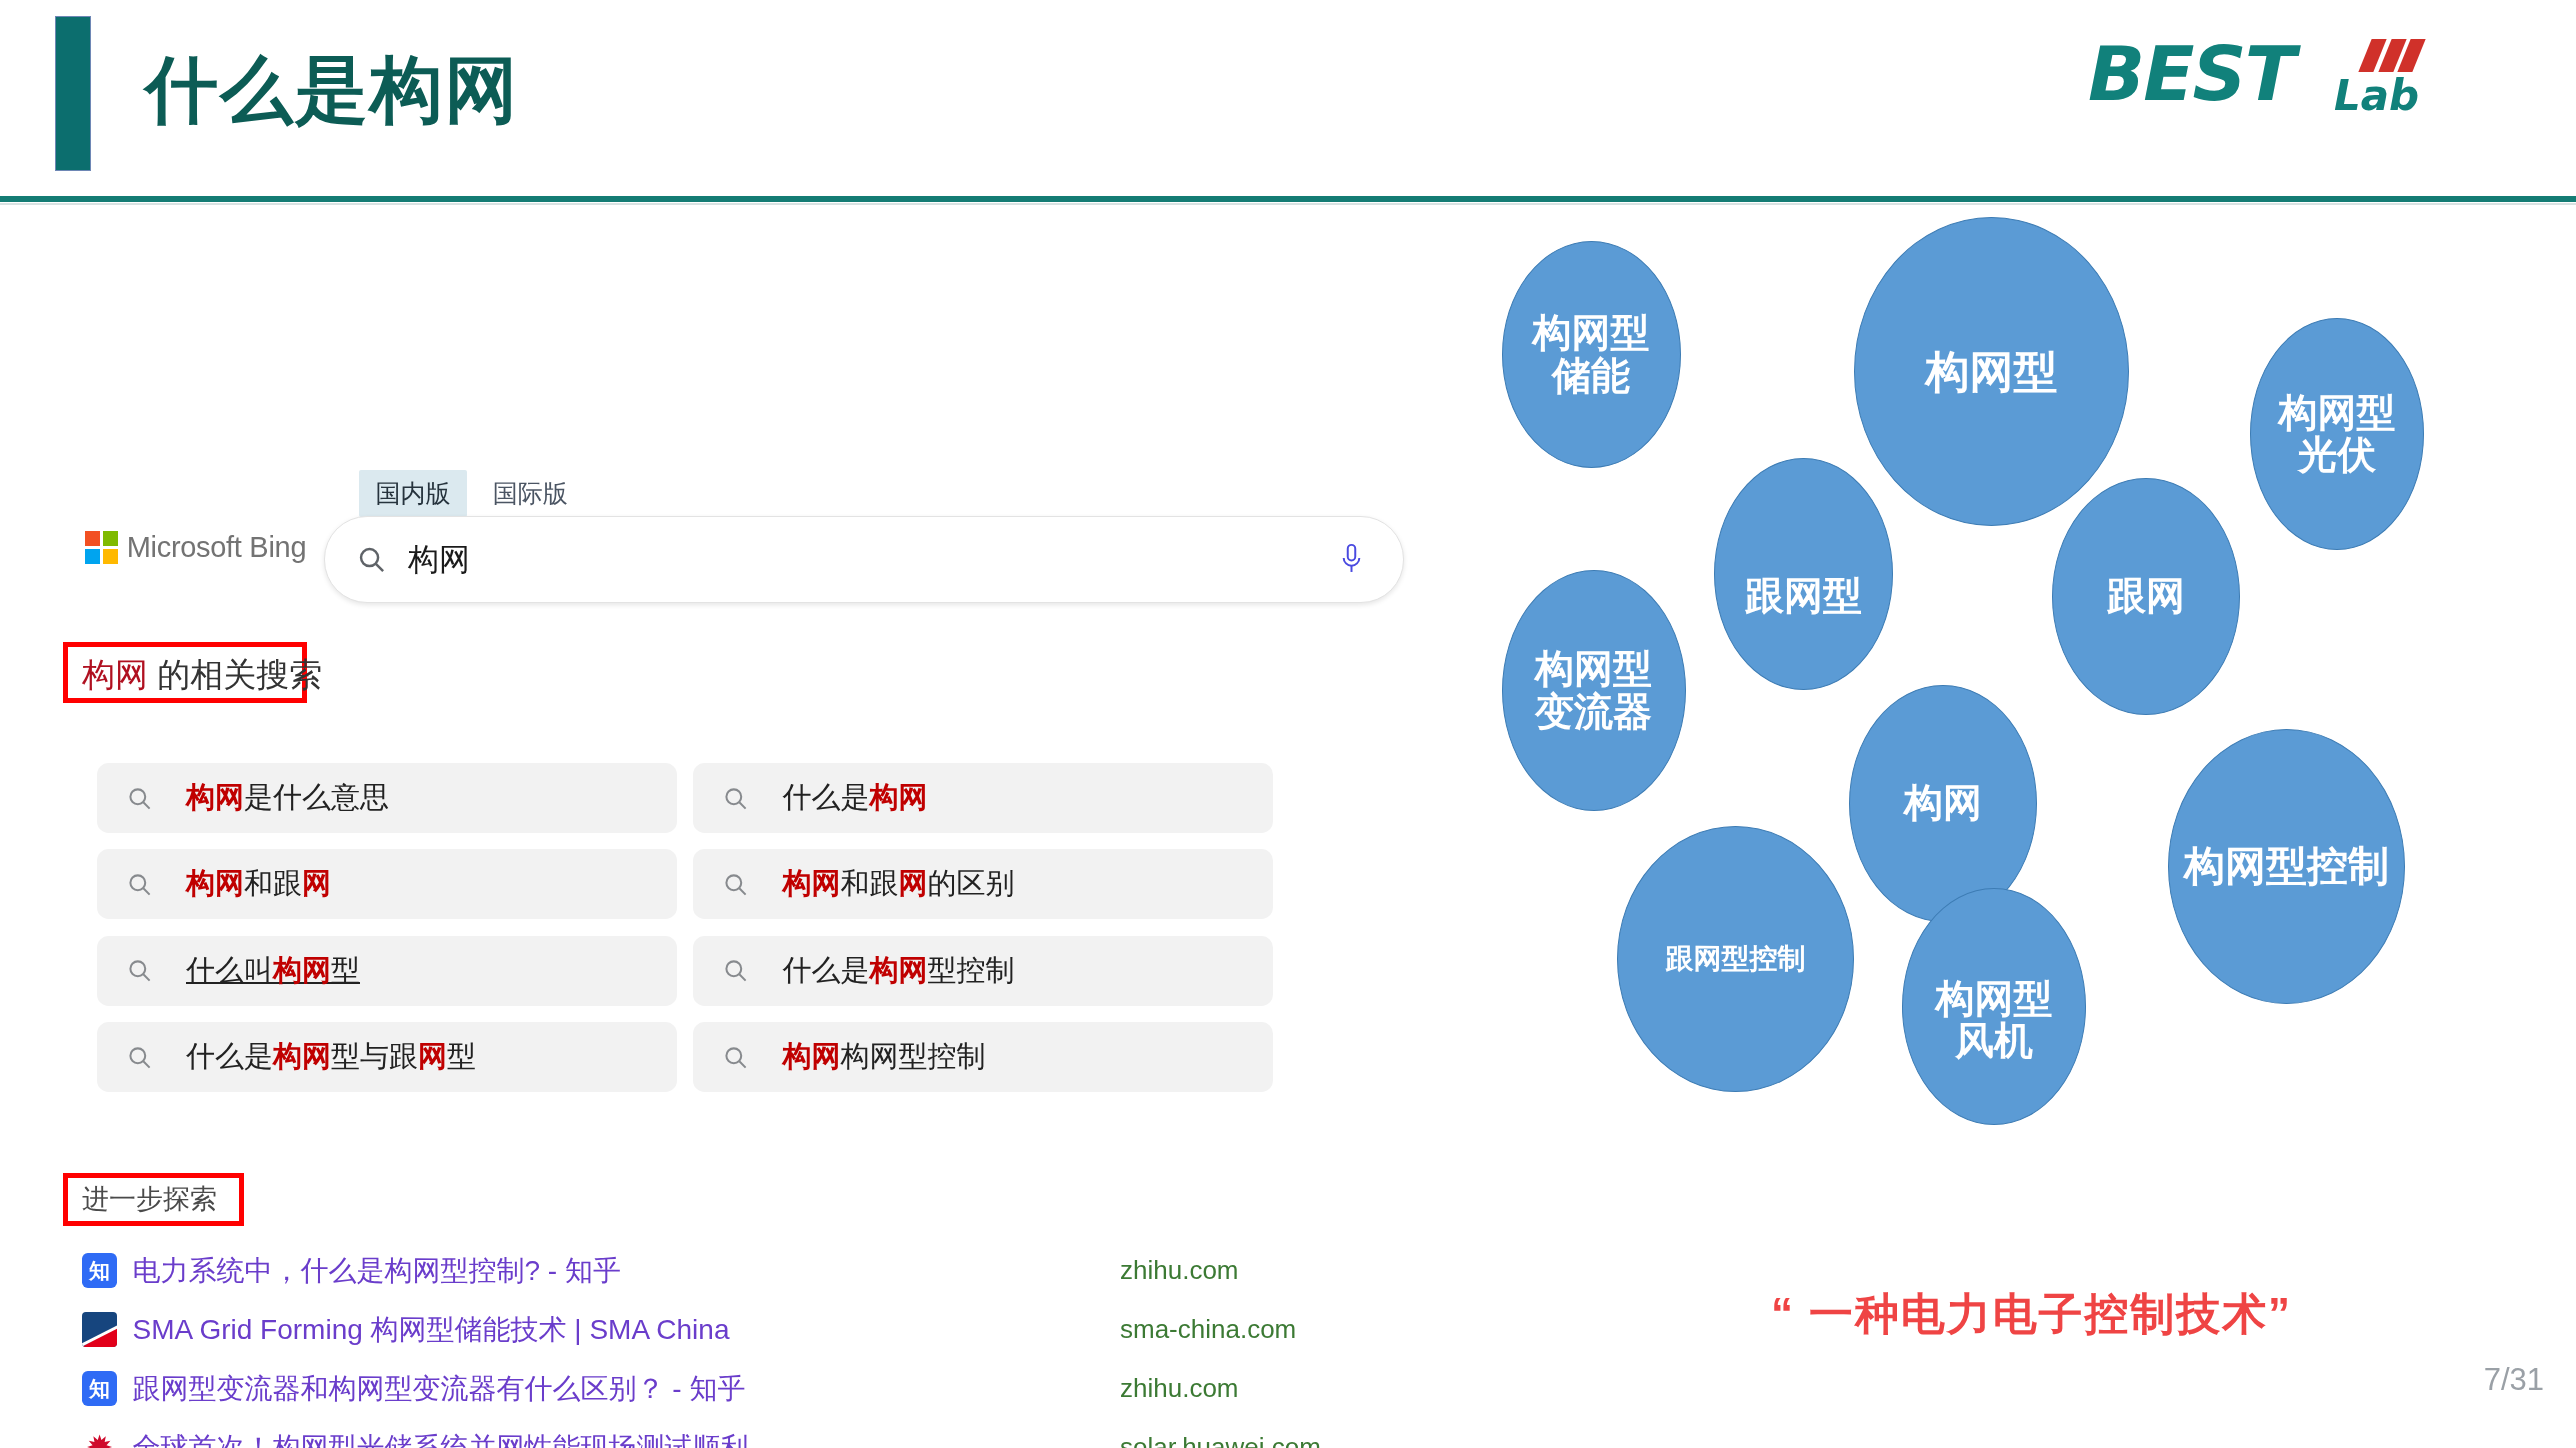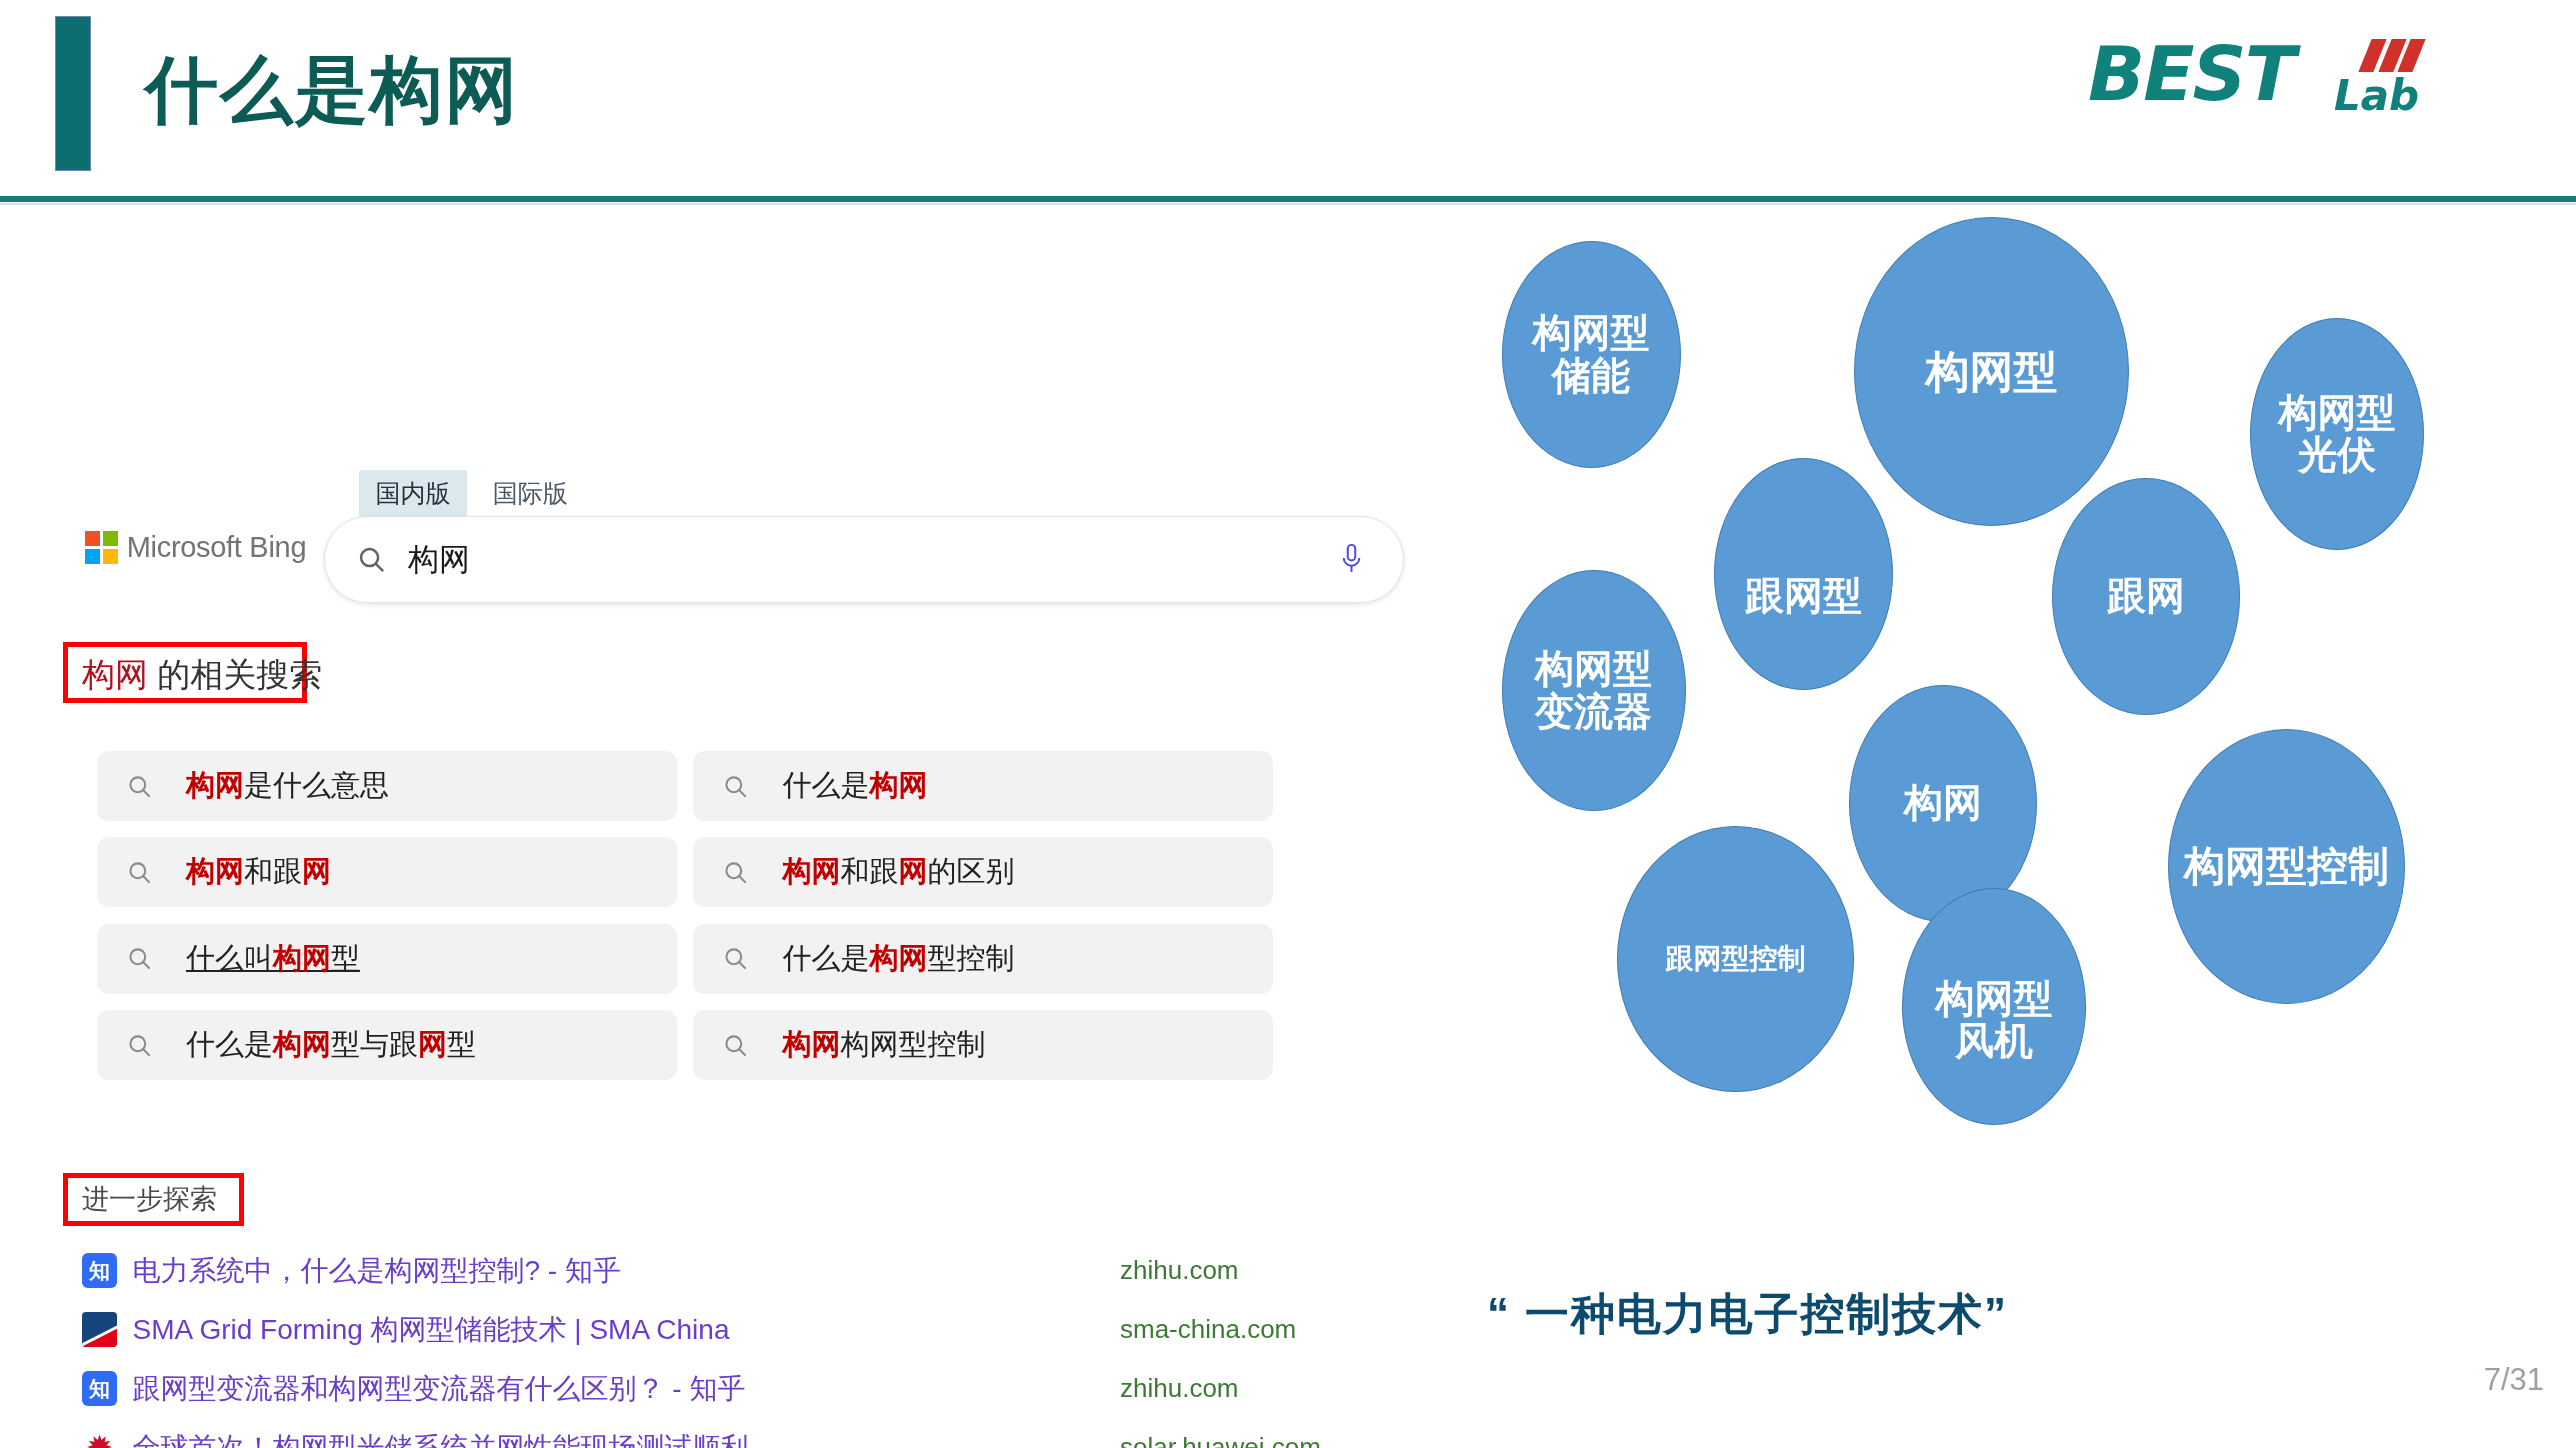--- a/index.html
+++ b/index.html
@@ -79,21 +79,21 @@
     position:absolute;left:63px;top:425px;width:244px;height:61px;
     border:5.8px solid #FF0000;box-sizing:border-box;background:transparent;
   }
   #rel-head{
     position:absolute;left:82px;top:439px;font-size:33px;white-space:nowrap;line-height:37px;
   }
   #rel-head .kw{color:#B01020;}
   #rel-head .rest{color:#333333;}
 
   
-  #chips{position:absolute;left:97px;top:534px;width:1188px;}
+  #chips{position:absolute;left:97px;top:546px;width:1188px;}
   .chip-row{display:flex;gap:16.4px;margin-bottom:16.4px;}
   .chip{
     width:580px;height:70px;background:#F2F2F2;border-radius:11.6px;
     display:flex;align-items:center;box-sizing:border-box;
   }
   .chip .ci{margin-left:29px;width:27px;height:27px;flex:0 0 auto;opacity:.72;}
   .chip .ctext{margin-left:33px;font-size:29px;color:#222;white-space:nowrap;}
   .chip .ctext .hl{color:#C00000;font-weight:bold;}
   .chip .ctext.underline{text-decoration:underline;}
 
@@ -122,22 +122,22 @@
 
   
   #bubbles{position:absolute;left:1487px;top:217px;width:1089px;height:1231px;}
   .bubble{
     position:absolute;background:#5B9BD5;border:1.9px solid #3D7CB4;
     border-radius:50%;box-sizing:border-box;
     display:flex;align-items:center;justify-content:center;text-align:center;
     color:#ffffff;font-weight:bold;line-height:1.08;
   }
   #cloud-caption{
-    position:absolute;left:1487px;top:1285px;width:1089px;text-align:left;
-    font-size:44px;font-weight:bold;color:#0c4a6e;letter-spacing:1.9px;white-space:nowrap;
+    position:absolute;left:1487px;top:1285px;width:1089px;text-align:center;
+    font-size:44px;font-weight:bold;color:#ef4444;letter-spacing:1.9px;white-space:nowrap;
   }
   #page-num{
     position:absolute;right:32px;top:1362px;font-size:31px;color:#9aa0a6;
   }
 </style>
 </head>
 <body>
 
 <div id="header">
   <div id="title-bar"></div>

